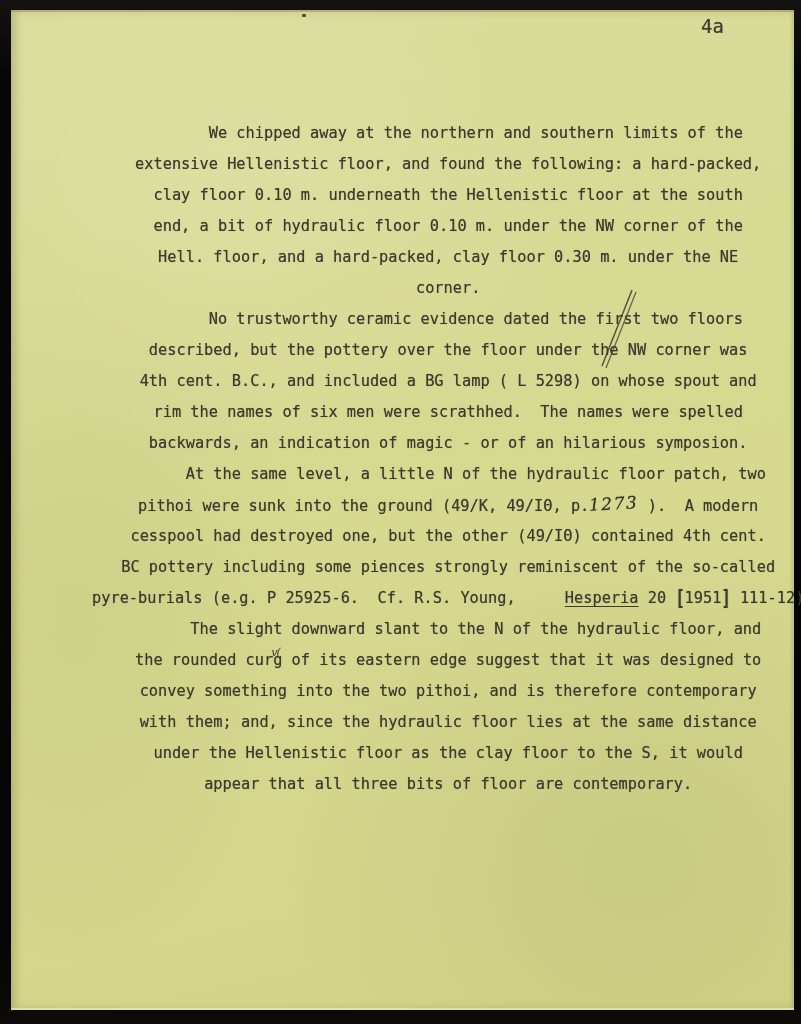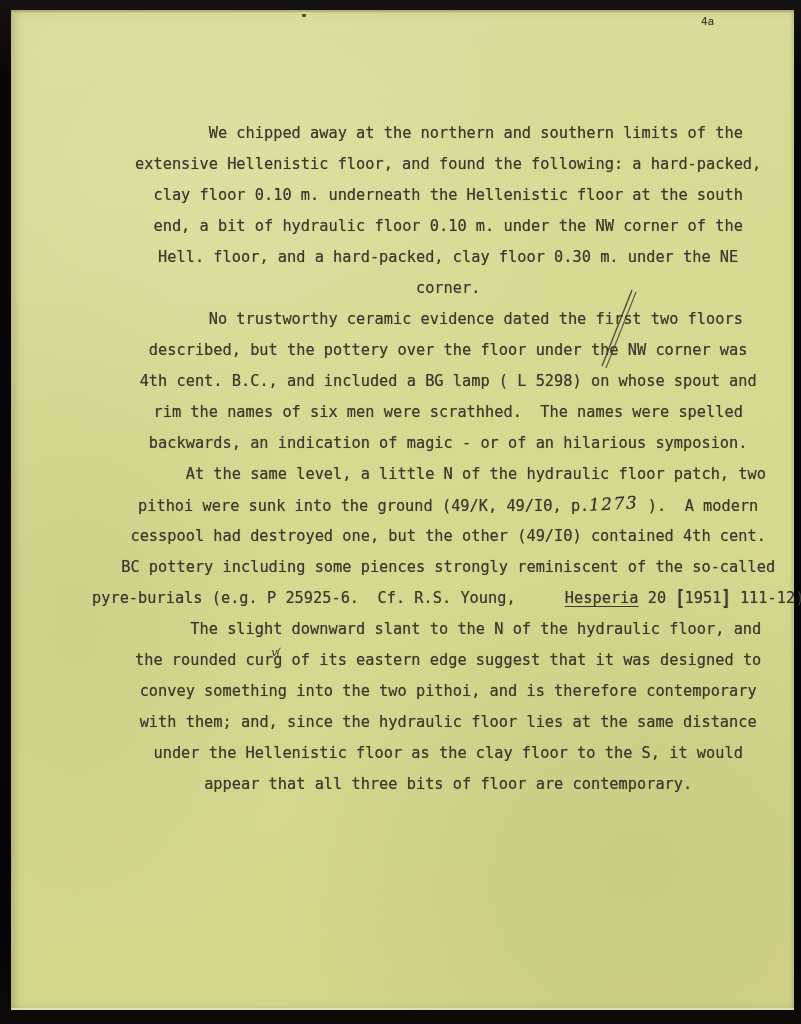--- a/index.html
+++ b/index.html
@@ -26,21 +26,21 @@
       linear-gradient(168deg, #dadd9b 0%, #d6d990 45%, #d2d589 100%);
     box-shadow:
       inset 0 2px 0 rgba(175,150,90,0.55),
       inset 0 -2px 0 rgba(246,249,205,0.6),
       inset 4px 0 8px rgba(55,55,25,0.22),
       inset -2px 0 3px rgba(55,55,25,0.12);
   }
   .page-number {
     position: absolute;
     left: 690px; top: 5px;
-    font-size: 11px;
+    font-size: 19px;
     color: #3d3c31;
     text-shadow: 0 0 0.8px rgba(50,48,38,0.55);
   }
   .text-block {
     position: absolute;
     left: 81px; top: 108px;
     font-size: 15.3px;
     line-height: 31px;
     white-space: pre;
     color: #3b3a2f;

